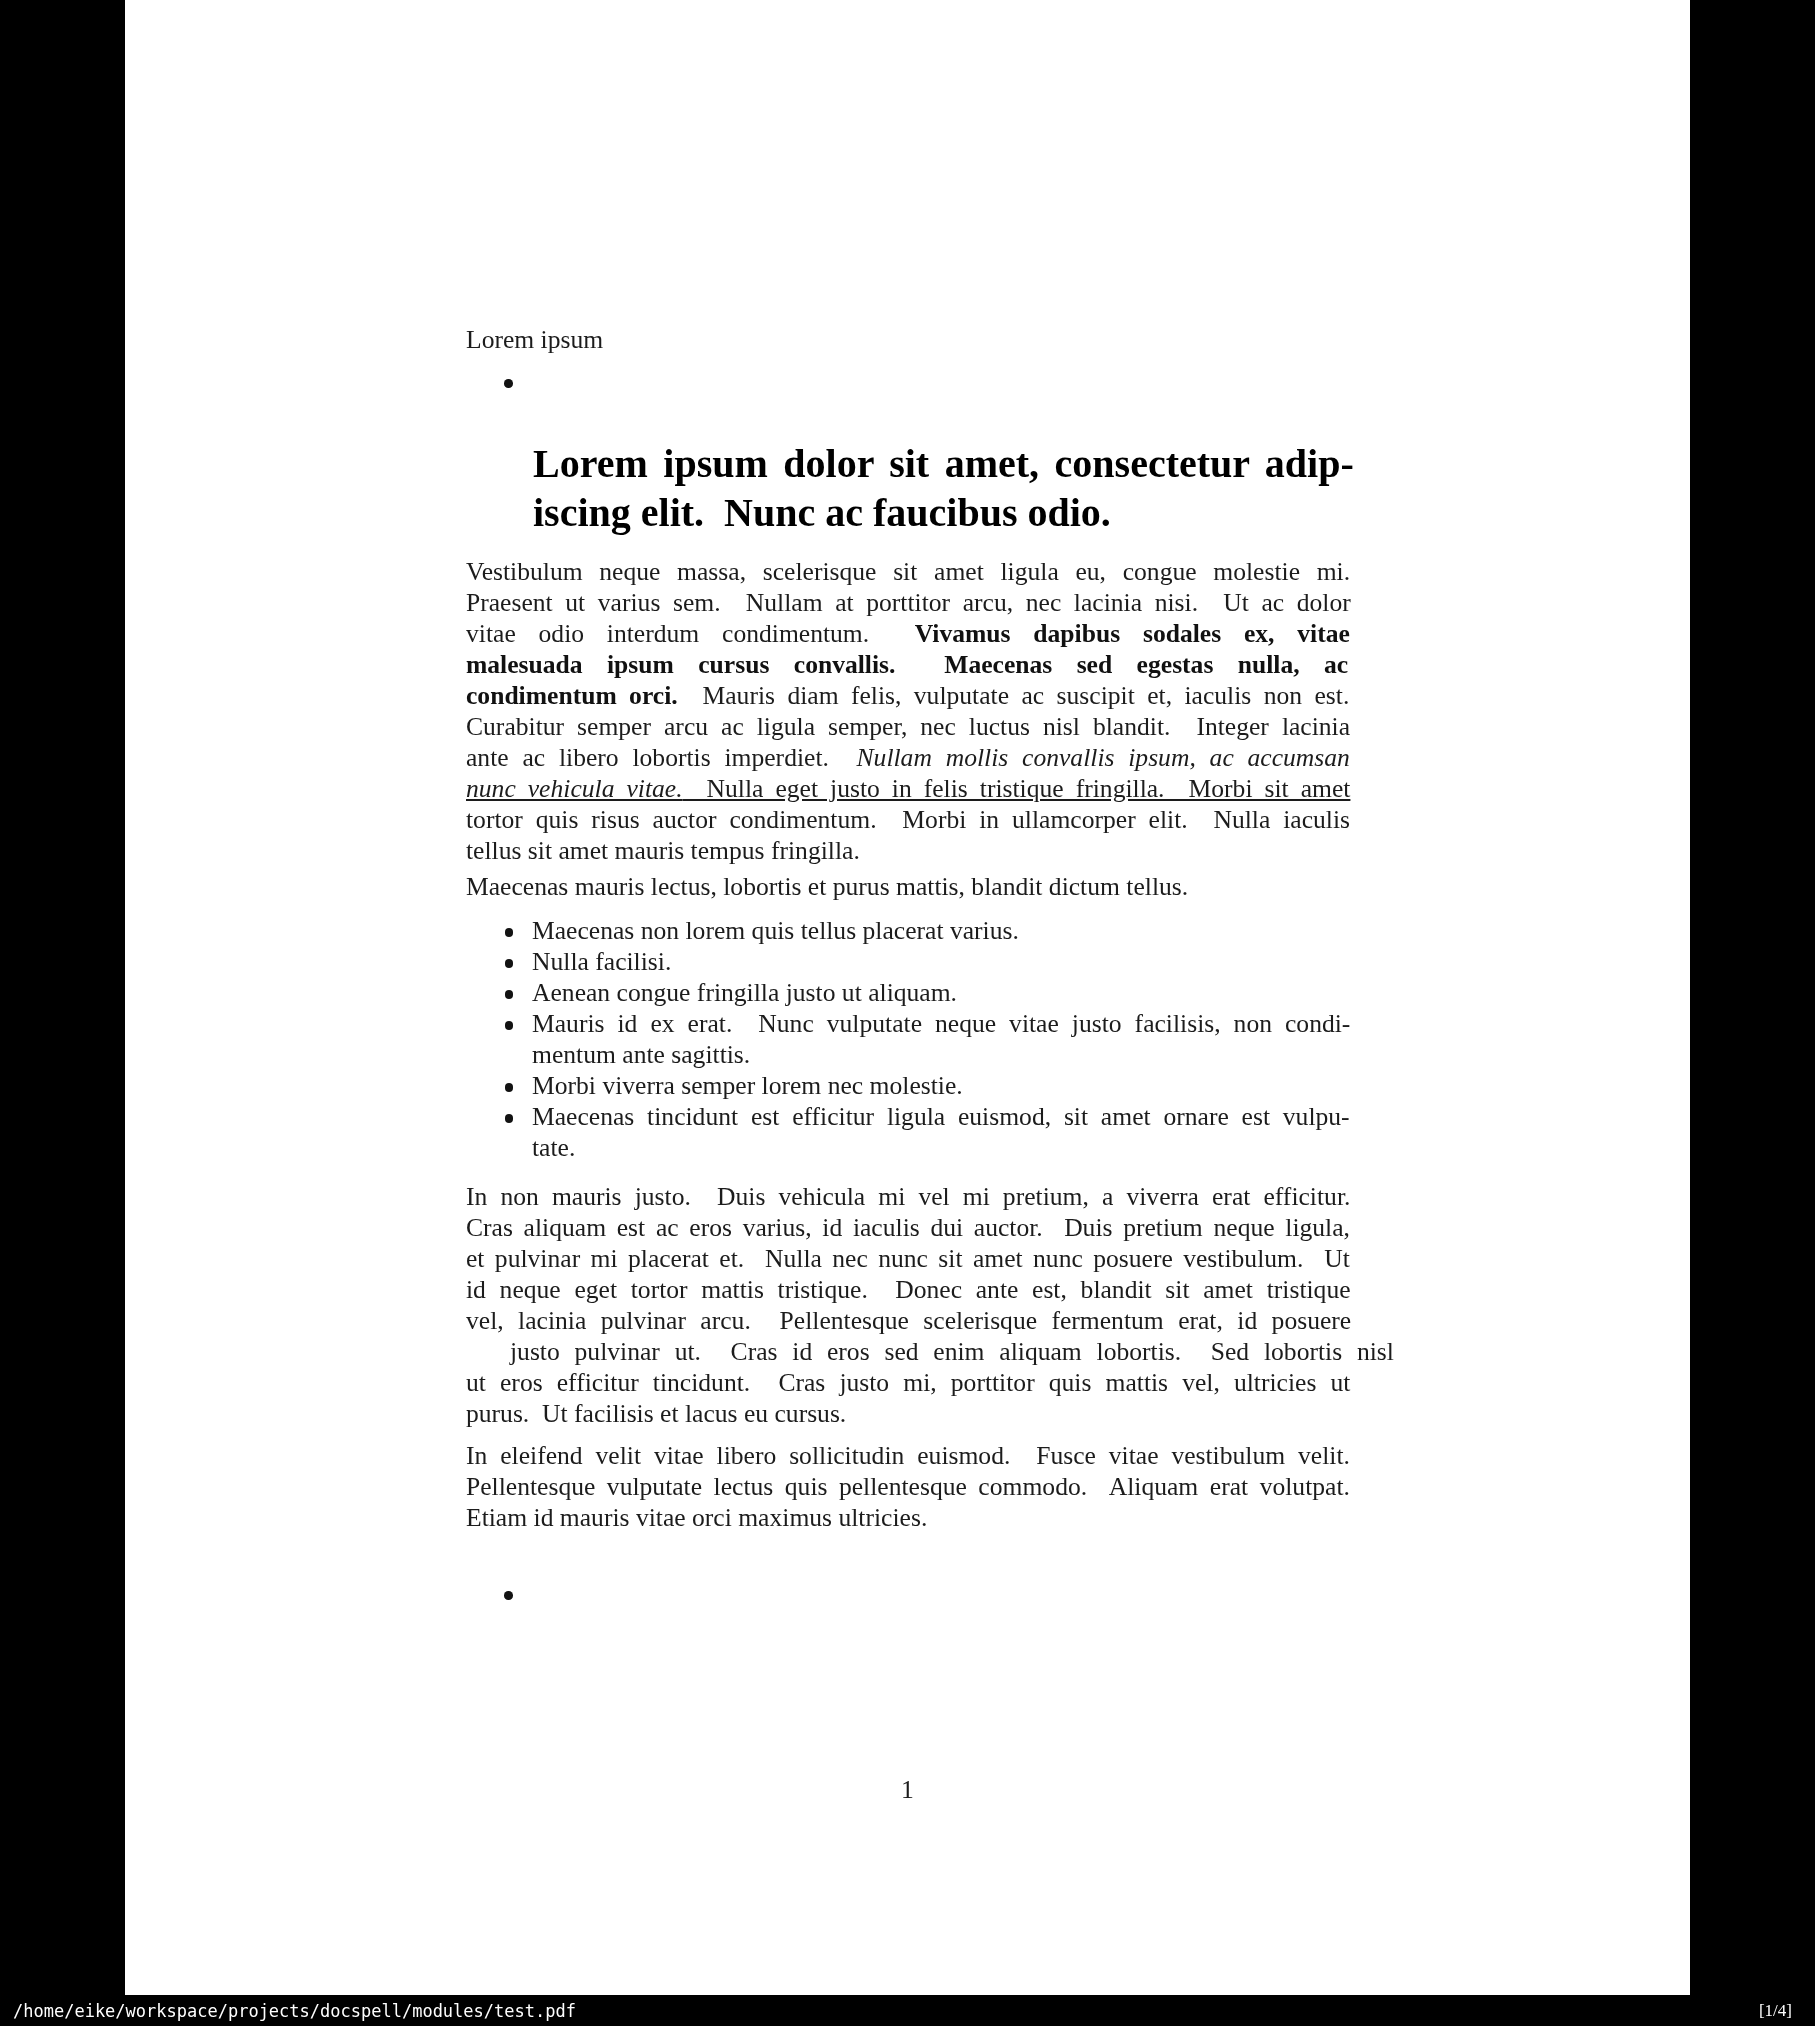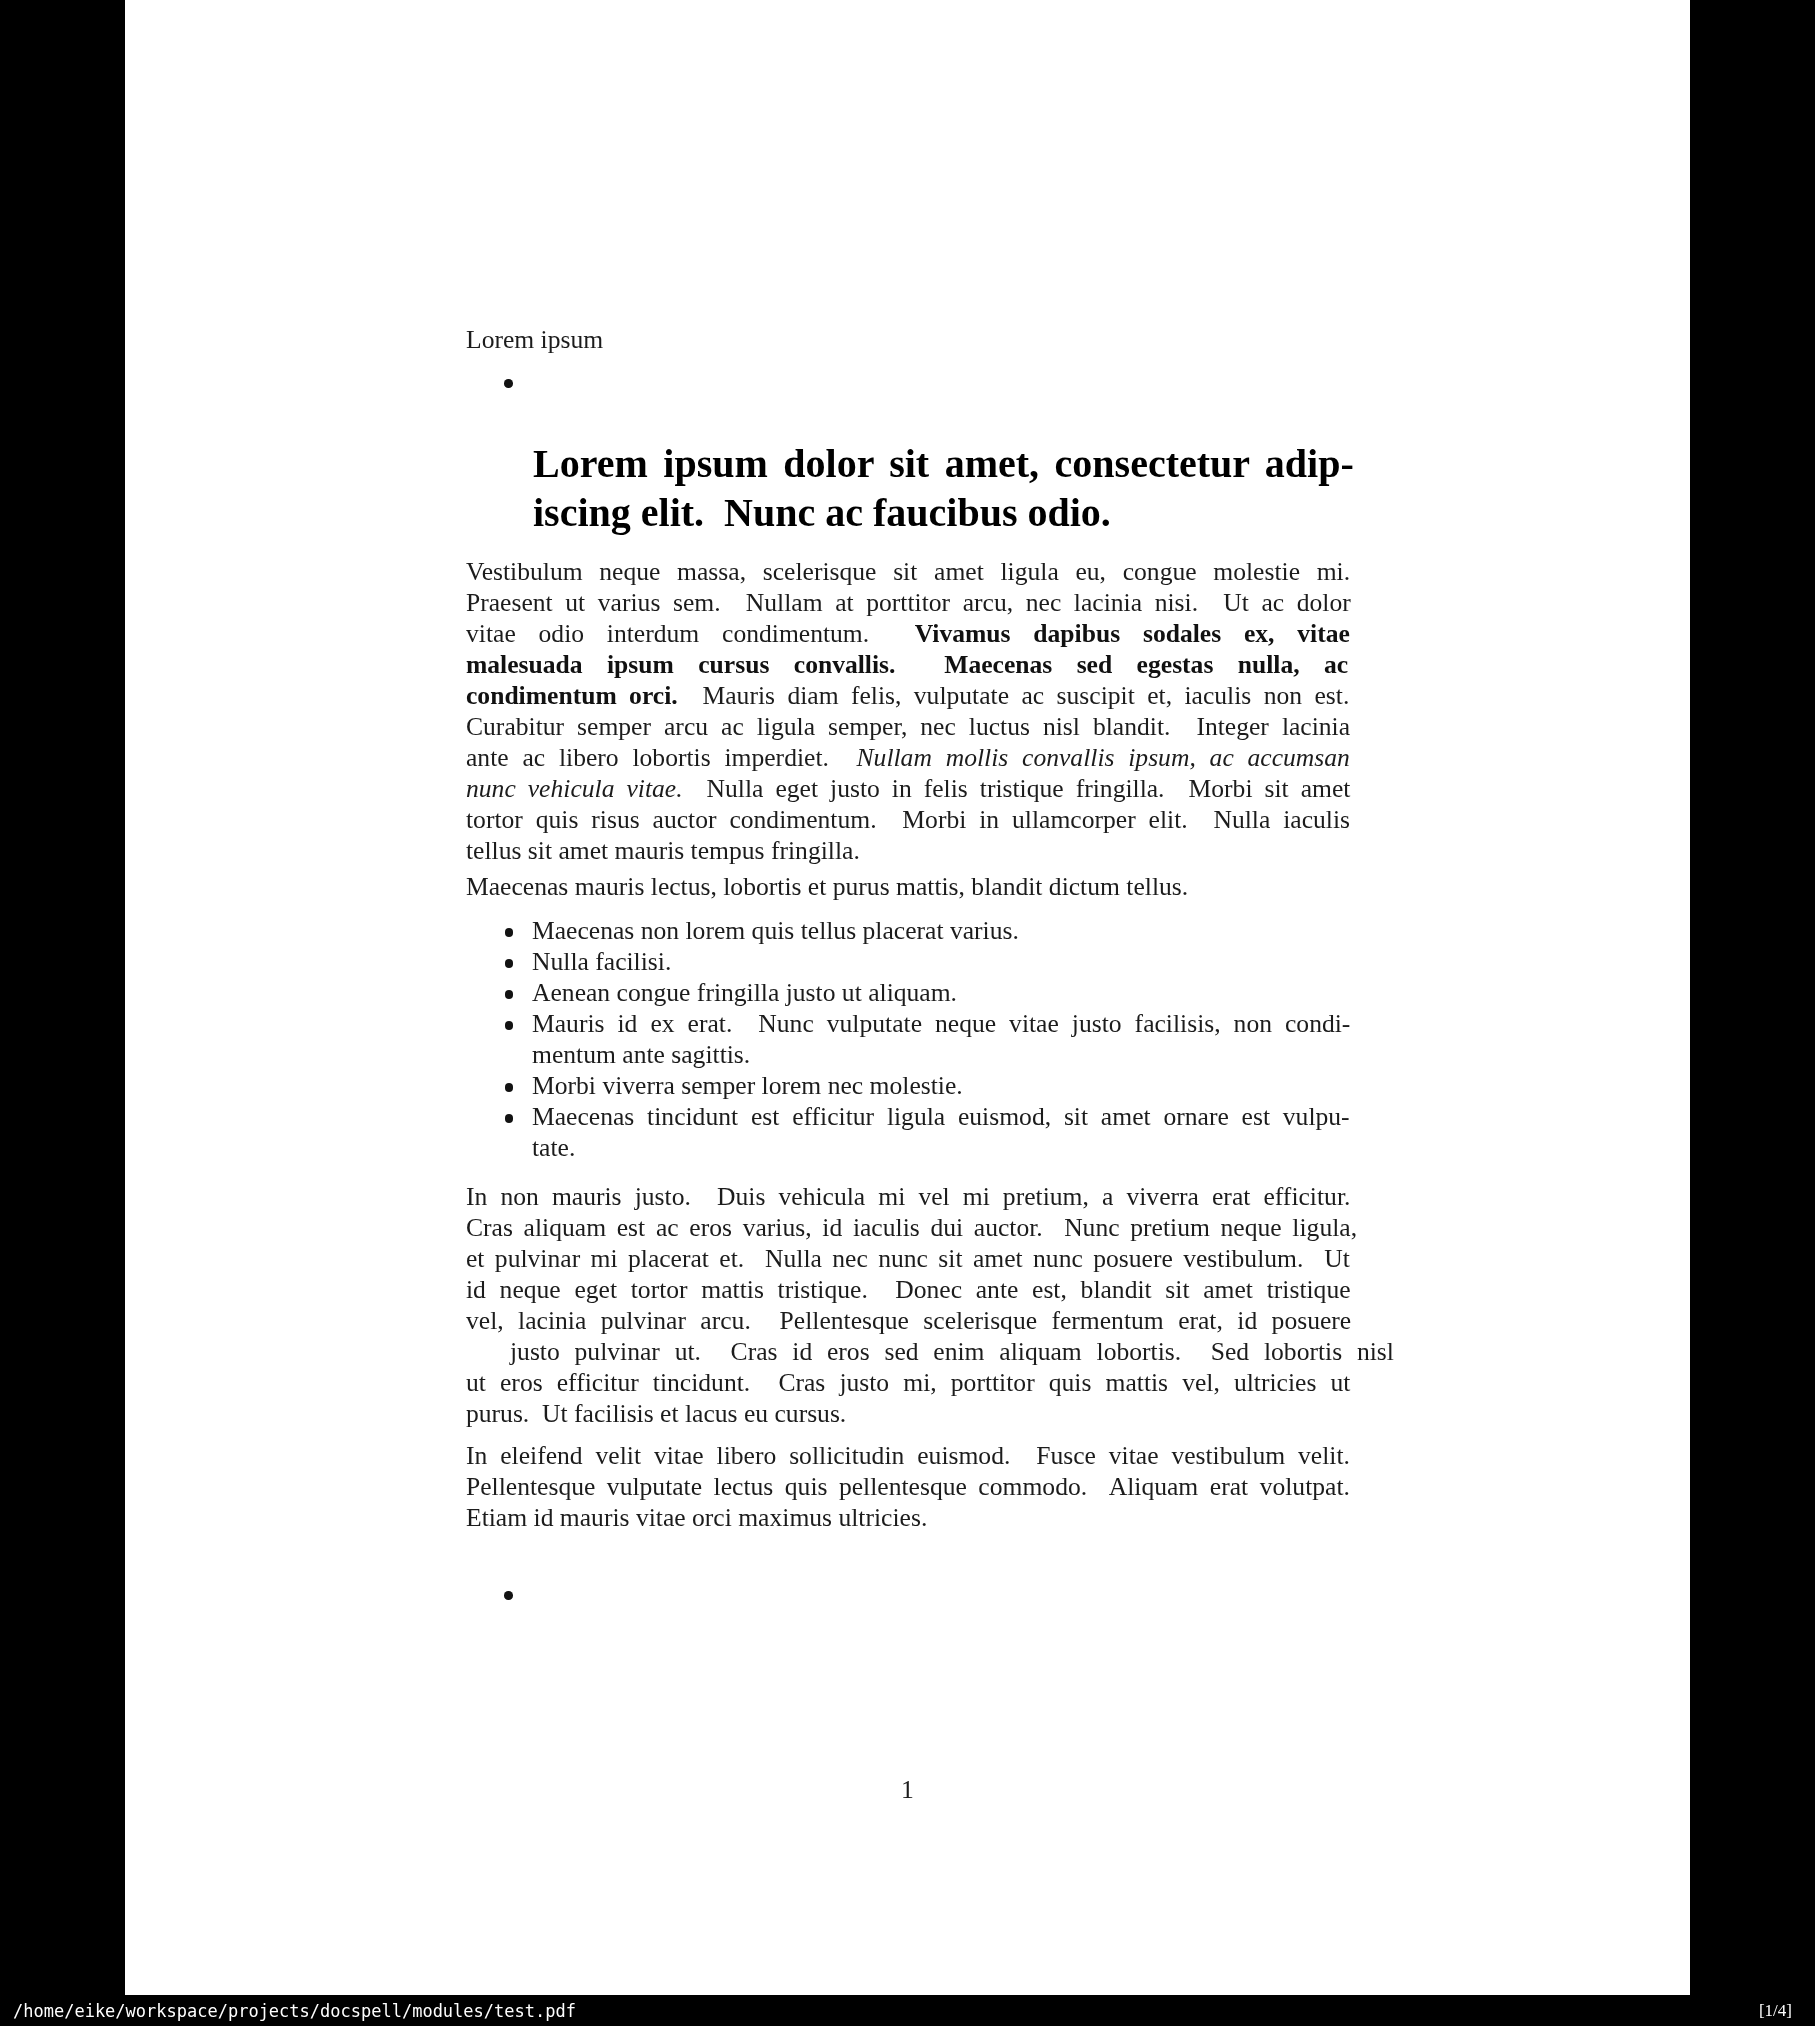--- a/index.html
+++ b/index.html
@@ -64,21 +64,21 @@
       </div>
 
     <div id="p1" class="blk">
         <div class="tl" style="word-spacing: 10.3px;"><span>Vestibulum neque massa, scelerisque sit amet ligula eu, congue molestie mi.</span></div>
         <div class="tl" style="word-spacing: 6.2px;"><span>Praesent ut varius sem.  Nullam at porttitor arcu, nec lacinia nisi.  Ut ac dolor</span></div>
         <div class="tl" style="word-spacing: 16.4px;"><span>vitae odio interdum condimentum.  </span><span class="b">Vivamus dapibus sodales ex, vitae</span></div>
         <div class="tl" style="word-spacing: 18px;"><span class="b">malesuada ipsum cursus convallis.  Maecenas sed egestas nulla, ac</span></div>
         <div class="tl" style="word-spacing: 6px;"><span class="b">condimentum orci.</span><span>  Mauris diam felis, vulputate ac suscipit et, iaculis non est.</span></div>
         <div class="tl" style="word-spacing: 6.6px;"><span>Curabitur semper arcu ac ligula semper, nec luctus nisl blandit.  Integer lacinia</span></div>
         <div class="tl" style="word-spacing: 7.4px;"><span>ante ac libero lobortis imperdiet.  </span><span class="i">Nullam mollis convallis ipsum, ac accumsan</span></div>
-        <div class="tl" style="word-spacing: 5.6px;"><span class="i">nunc vehicula vitae.</span><span>  Nulla eget justo in felis tristique fringilla.  Morbi sit amet</span></div>
+        <div class="tl" style="word-spacing: 5.6px; text-decoration: underline;"><span class="i">nunc vehicula vitae.</span><span>  Nulla eget justo in felis tristique fringilla.  Morbi sit amet</span></div>
         <div class="tl" style="word-spacing: 6.5px;"><span>tortor quis risus auctor condimentum.  Morbi in ullamcorper elit.  Nulla iaculis</span></div>
         <div class="tl"><span>tellus sit amet mauris tempus fringilla.</span></div>
       </div>
 
     <div id="p2" class="blk">
         <div class="tl"><span>Maecenas mauris lectus, lobortis et purus mattis, blandit dictum tellus.</span></div>
       </div>
 
     <div id="list" class="blk">
         <div class="li">
@@ -104,21 +104,21 @@
         </div>
         <div class="li">
           <span class="bullet"></span>
           <div class="tl" style="word-spacing: 6.4px;"><span>Maecenas tincidunt est efficitur ligula euismod, sit amet ornare est vulpu-</span></div>
           <div class="tl"><span>tate.</span></div>
         </div>
       </div>
 
     <div id="p3" class="blk">
         <div class="tl" style="word-spacing: 6.7px;"><span>In non mauris justo.  Duis vehicula mi vel mi pretium, a viverra erat efficitur.</span></div>
-        <div class="tl" style="word-spacing: 4.3px;"><span>Cras aliquam est ac eros varius, id iaculis dui auctor.  Nunc pretium neque ligula,</span></div>
+        <div class="tl" style="word-spacing: 4.3px;"><span>Cras aliquam est ac eros varius, id iaculis dui auctor.  Duis pretium neque ligula,</span></div>
         <div class="tl" style="word-spacing: 4px;"><span>et pulvinar mi placerat et.  Nulla nec nunc sit amet nunc posuere vestibulum.  Ut</span></div>
         <div class="tl" style="word-spacing: 7.3px;"><span>id neque eget tortor mattis tristique.  Donec ante est, blandit sit amet tristique</span></div>
         <div class="tl" style="word-spacing: 8px;"><span>vel, lacinia pulvinar arcu.  Pellentesque scelerisque fermentum erat, id posuere</span></div>
         <div class="tl" style="word-spacing: 8.4px; margin-left: 44px;"><span>justo pulvinar ut.  Cras id eros sed enim aliquam lobortis.  Sed lobortis nisl</span></div>
         <div class="tl" style="word-spacing: 7.7px;"><span>ut eros efficitur tincidunt.  Cras justo mi, porttitor quis mattis vel, ultricies ut</span></div>
         <div class="tl"><span>purus.  Ut facilisis et lacus eu cursus.</span></div>
       </div>
 
     <div id="p4" class="blk">
         <div class="tl" style="word-spacing: 6.5px;"><span>In eleifend velit vitae libero sollicitudin euismod.  Fusce vitae vestibulum velit.</span></div>

